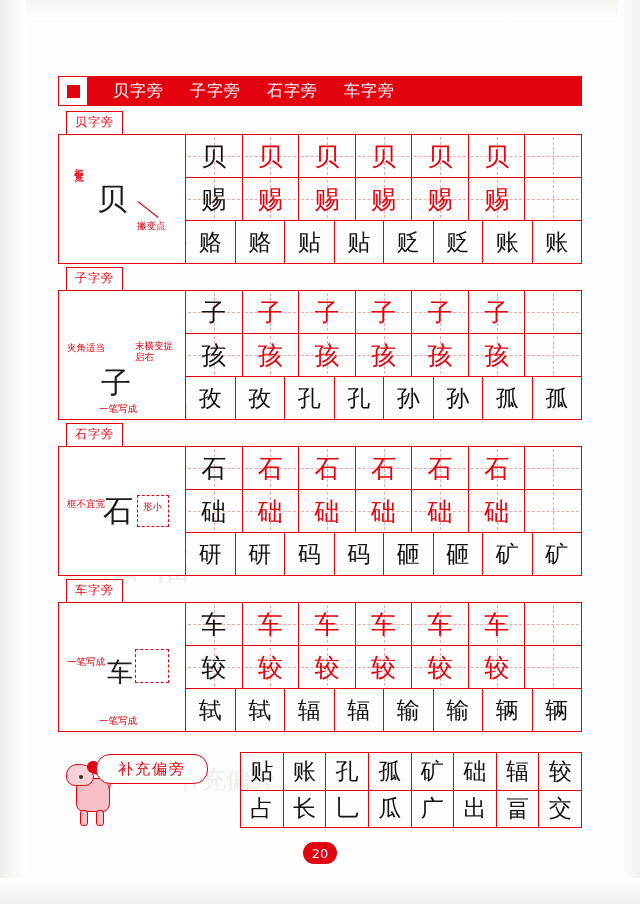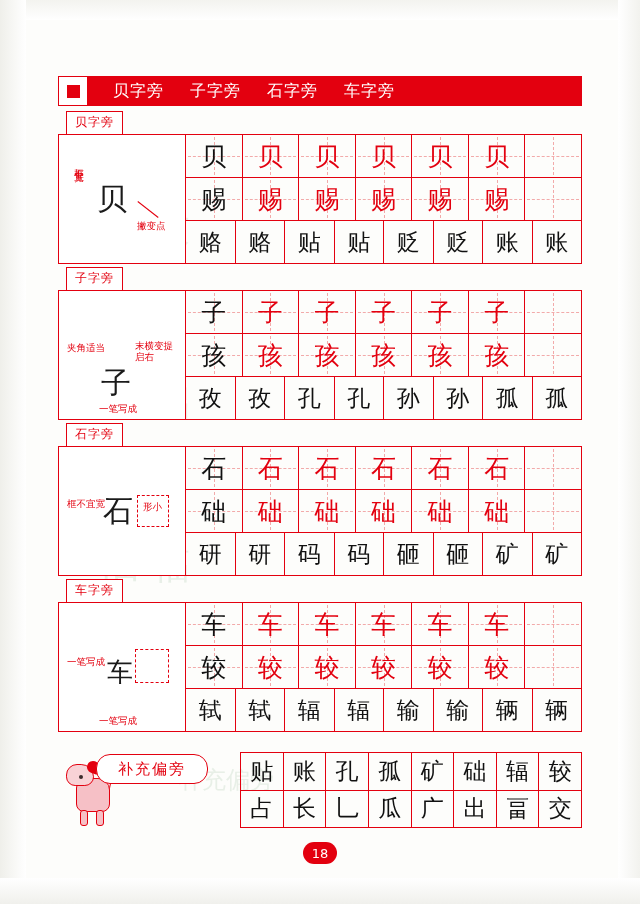--- a/index.html
+++ b/index.html
@@ -841,15 +841,15 @@
         </div>
       <div class="scell">
           <span>畐</span>
         </div>
       <div class="scell">
           <span>交</span>
         </div>
     </div>
   </div>
 
-  <div class="pagenum">18</div>
+  <div class="pagenum">20</div>
 
 </div>
 
 </body></html>

